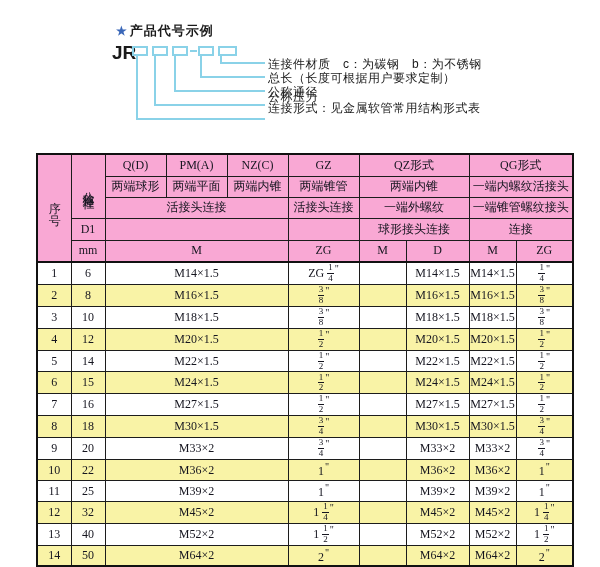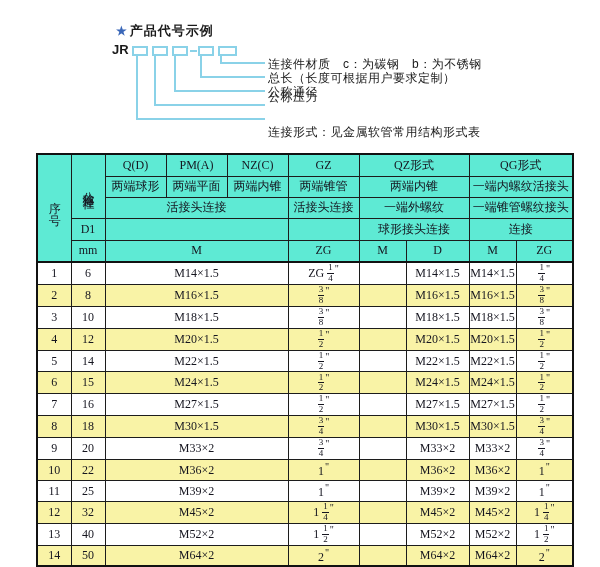--- a/index.html
+++ b/index.html
@@ -2,36 +2,36 @@
 <html><head>
 <meta charset="utf-8">
 <style>
   * { margin:0; padding:0; box-sizing:border-box; }
   body { background:#ffffff; font-family:"Liberation Sans", sans-serif; }
   .page { position:relative; width:600px; height:567px; background:#fff; overflow:hidden; }
 
   
   .diagram-heading { position:absolute; left:116px; top:22px; font-size:13px; font-weight:bold; color:#1a1a1a; letter-spacing:1px; }
   .diagram-heading .star { color:#3a67b8; margin-right:2px; font-size:12px; }
-  .code-prefix { position:absolute; left:112px; top:42px; font-size:13px; font-weight:bold; color:#1a1a1a; }
+  .code-prefix { position:absolute; left:112px; top:42px; font-size:19px; font-weight:bold; color:#1a1a1a; }
   .leader-lines { position:absolute; left:0; top:0; }
   .dlabel { position:absolute; left:268px; font-size:12px; color:#1a1a1a; white-space:nowrap; letter-spacing:0.5px; }
 
   
   .table-title { position:absolute; left:36px; top:124px; font-family:"Liberation Serif", serif;
                  font-size:19px; font-weight:bold; font-style:italic; color:#111; letter-spacing:3px; }
 
   
   table.ref { position:absolute; left:36px; top:153px; width:536px; border-collapse:collapse;
               table-layout:fixed; font-family:"Liberation Serif", serif; color:#15151f; }
   table.ref th, table.ref td { border:1px solid #1c1c1c; text-align:center; vertical-align:middle;
               font-weight:normal; font-size:12px; padding:0; overflow:hidden; }
   table.ref { border:2px solid #111; }
   thead tr { height:21px; }
-  thead th { background:#5eead4; }
+  thead th { background:#f9a8d4; }
   thead tr.r1 { height:22px; }
   thead tr.r4, thead tr.r5 { height:22px; }
   thead tr.r5 { border-bottom:2px solid #111; }
   tbody tr { height:21px; background:#ffffff; }
   tbody tr.alt { background:#f9f3a6; }
   .vtext { writing-mode:vertical-lr; text-orientation:upright; display:inline-block; }
   .seq-v { letter-spacing:14px; }
   .dn-v { letter-spacing:2px; font-size:12px; }
 
   
@@ -63,21 +63,21 @@
       <polyline points="175,55 175,91 265,91"></polyline>
       <polyline points="155,55 155,105 265,105"></polyline>
       <polyline points="137,55 137,119 265,119"></polyline>
     </g>
   </svg>
 
   <div class="dlabel" style="top:70px">总长（长度可根据用户要求定制）</div>
   <div class="dlabel" style="top:56px">连接件材质　c：为碳钢　b：为不锈钢</div>
   <div class="dlabel" style="top:84px">公称通径</div>
   <div class="dlabel" style="top:89px">公称压力</div>
-  <div class="dlabel" style="top:124px">连接形式：见金属软管常用结构形式表</div>
+  <div class="dlabel" style="top:100px">连接形式：见金属软管常用结构形式表</div>
 
 
   <table class="ref">
     <colgroup>
       <col style="width:34px">
         <col style="width:34px">
       <col style="width:61px">
         <col style="width:61px">
         <col style="width:61px">
       <col style="width:71px">

